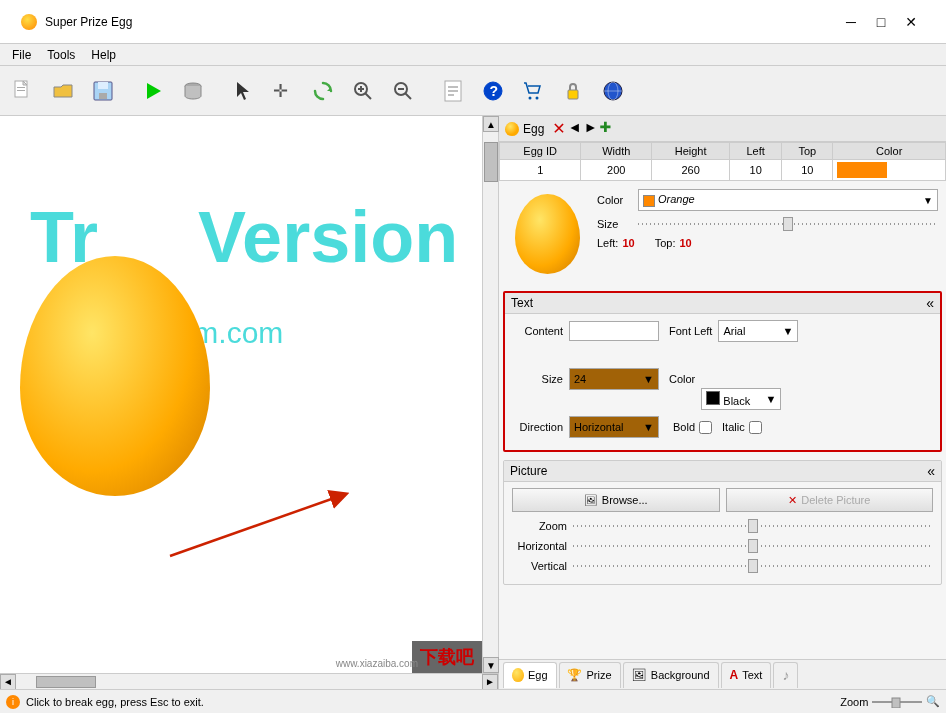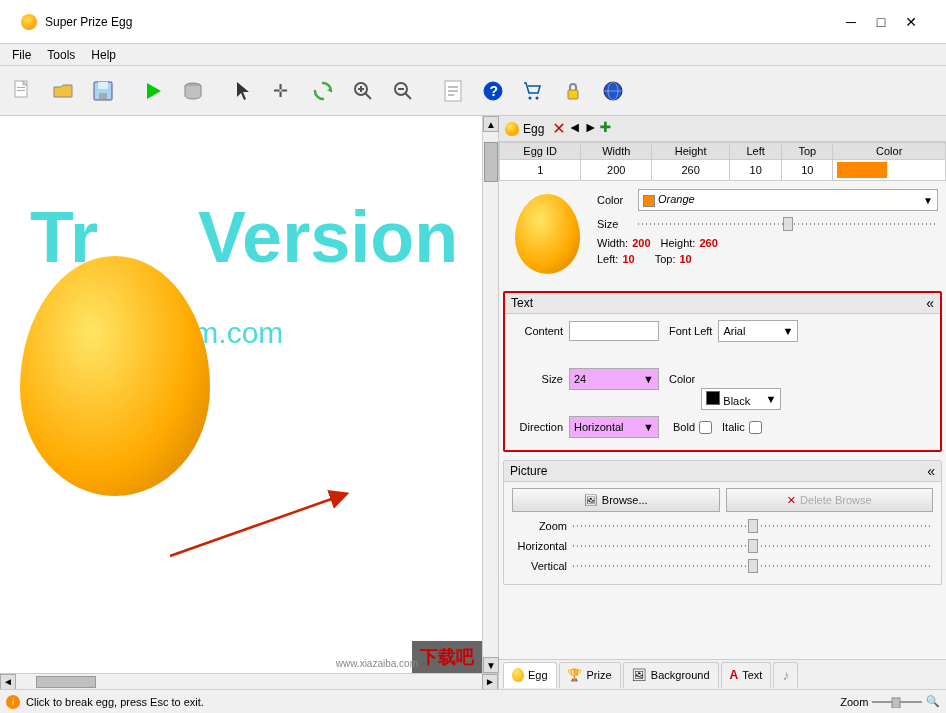--- a/index.html
+++ b/index.html
@@ -60,21 +60,21 @@
     
     .text-section { border: 2px solid #cc0000; margin: 4px; border-radius: 2px; }
     .section-header { background: #e8e8e8; padding: 2px 6px; display: flex; align-items: center; justify-content: space-between; border-bottom: 1px solid #ccc; }
     .section-header-label { font-size: 12px; }
     .section-collapse { font-size: 14px; cursor: pointer; }
     .section-body { padding: 6px 8px; }
     .text-form-row { display: flex; align-items: center; margin-bottom: 6px; gap: 6px; }
     .text-label { font-size: 11px; min-width: 50px; text-align: right; }
     .text-input { height: 20px; border: 1px solid #aaa; background: white; flex: 1; font-size: 11px; }
     .text-select { height: 22px; border: 1px solid #aaa; background: white; font-size: 11px; flex: 1; display: flex; align-items: center; padding: 0 4px; justify-content: space-between; cursor: pointer; }
-    .text-select-w { width: 90px; height: 22px; border: 1px solid #aaa; background: #f0abfc; font-size: 11px; display: flex; align-items: center; padding: 0 4px; justify-content: space-between; cursor: pointer; }
+    .text-select-w { width: 90px; height: 22px; border: 1px solid #aaa; background: #a16207; font-size: 11px; display: flex; align-items: center; padding: 0 4px; justify-content: space-between; cursor: pointer; }
     .color-swatch-sm { width: 14px; height: 14px; background: #000; border: 1px solid #666; display: inline-block; margin-right: 3px; }
     .checkbox-group { display: flex; align-items: center; gap: 4px; }
     .check-lbl { font-size: 11px; }
 
     
     .picture-section { border: 1px solid #ccc; margin: 4px; border-radius: 2px; }
     .picture-body { padding: 6px 8px; }
     .picture-btns { display: flex; gap: 6px; margin-bottom: 6px; }
     .pic-btn { flex: 1; height: 24px; border: 1px solid #aaa; background: linear-gradient(to bottom, #f8f8f8, #e0e0e0); cursor: pointer; font-size: 11px; display: flex; align-items: center; justify-content: center; gap: 4px; }
     .pic-btn.disabled { color: #aaa; }
@@ -324,30 +324,20 @@
         </div>
 
         <div class="prop-row">
           <span class="prop-label">Size</span>
           <div class="size-slider" style="flex:1; position:relative; height:18px;">
             <div class="size-slider-track" style="width:100%; height:2px; background: repeating-linear-gradient(90deg,#999 0,#999 1px,transparent 1px,transparent 4px); margin-top:8px;"></div>
             <div class="size-slider-thumb" style="width:10px;height:14px;background:#e0e0e0;border:1px solid #999;position:absolute;top:2px;left:50%;transform:translateX(-50%);"></div>
           </div>
         </div>
 
-        <div class="dims-row">
-          <div class="dim-item">
-            <span>Width:</span>
-            <span class="dim-val">200</span>
-          </div>
-          <div class="dim-item">
-            <span>Height:</span>
-            <span class="dim-val">260</span>
-          </div>
-        </div>
 
         <div class="coords-row">
           <div class="coord-item">
             <span>Left:</span>
             <span class="coord-val">10</span>
           </div>
           <div class="coord-item">
             <span>Top:</span>
             <span class="coord-val">10</span>
           </div>
@@ -409,21 +399,21 @@
         <span class="section-collapse">«</span>
       </div>
       <div class="picture-body">
         <div class="picture-btns">
           <div class="pic-btn">
             <span>🖼</span>
             <span>Browse...</span>
           </div>
           <div class="pic-btn disabled">
             <span style="color:#cc0000;">✕</span>
-            <span>Delete Browse</span>
+            <span>Delete Picture</span>
           </div>
         </div>
 
         <div class="pic-slider-row">
           <span class="pic-slider-label">Zoom</span>
           <div class="pic-slider-track-wrap">
             <div class="pic-slider-track"></div>
             <div class="pic-slider-thumb"></div>
           </div>
         </div>

